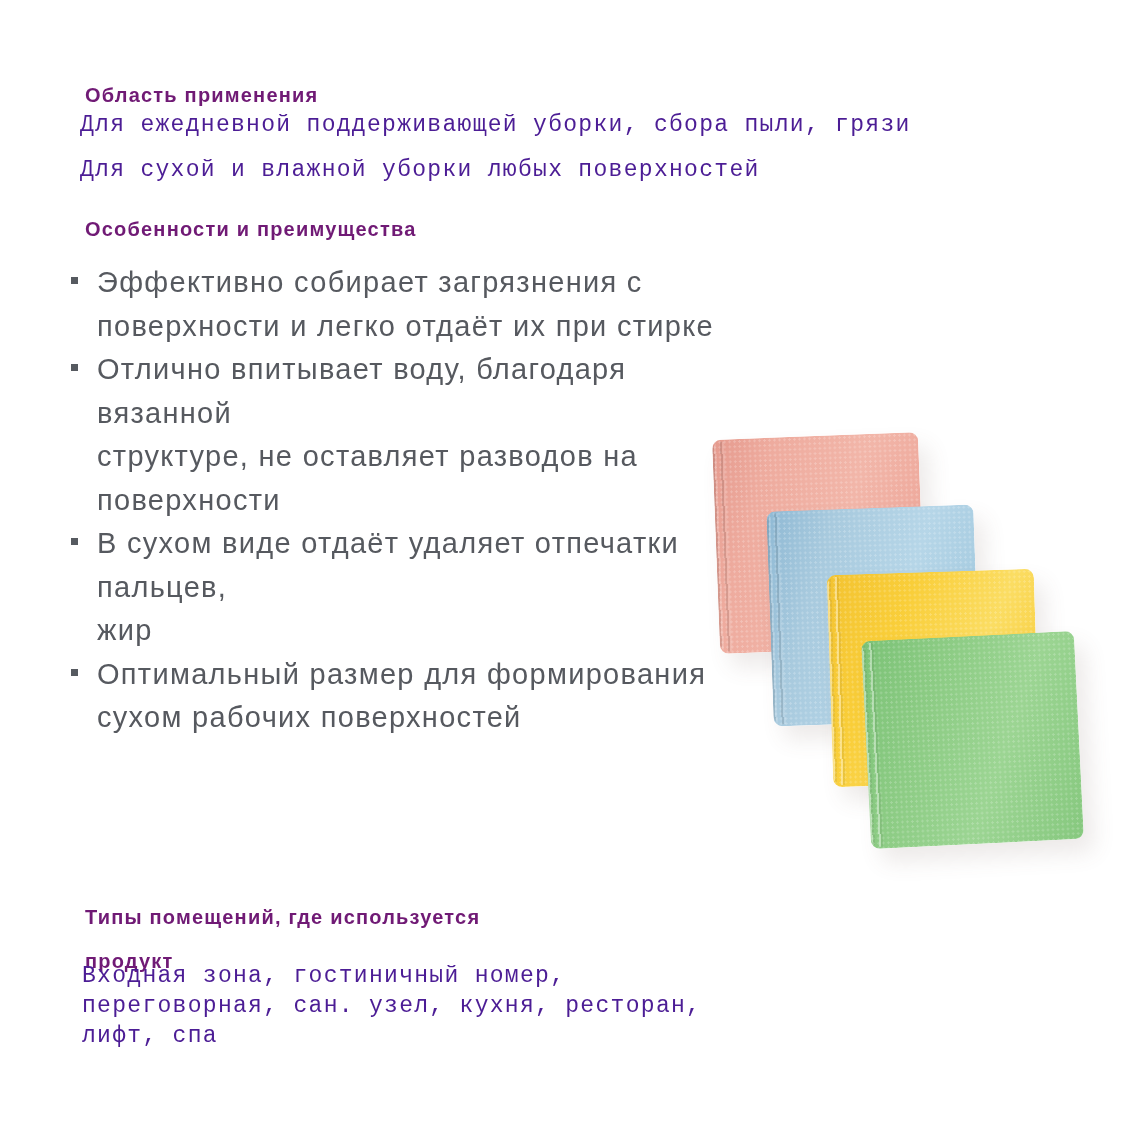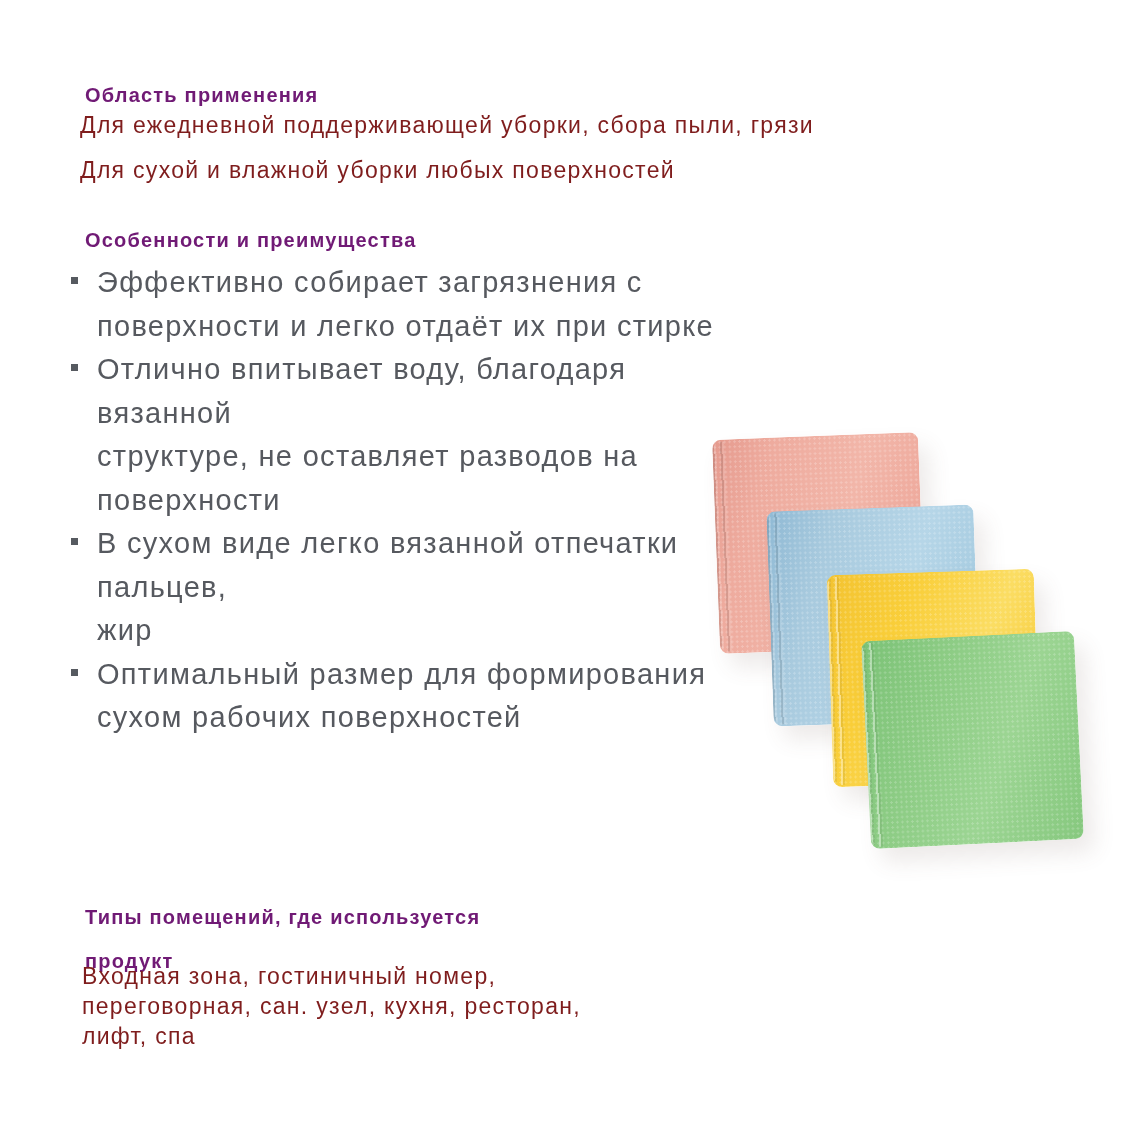--- a/index.html
+++ b/index.html
@@ -15,30 +15,31 @@
   .heading{
     position:absolute;
     margin:0;
     font-size:20px;
     font-weight:bold;
     letter-spacing:1.2px;
     color:#701a75;
     white-space:pre-line;
   }
   #heading-application{left:85px;top:84px;}
-  #heading-features{left:85px;top:229px;}
+  #heading-features{left:85px;top:218px;}
   #heading-rooms{left:85px;top:895px;line-height:44px;}
 
   .body-text{
     position:absolute;
     margin:0;
     font-size:23px;
     letter-spacing:1.3px;
     white-space:pre-line;
-    color:#7f1d1d;
+    color:#4c1d95;
+    font-family:Liberation Mono, monospace;
   }
   #paragraph-application{left:80px;top:103px;line-height:45px;}
   #paragraph-rooms{left:82px;top:961px;line-height:30px;}
 
   ul.features{
     position:absolute;
     left:71px;top:261px;
     margin:0;padding:0;
     list-style:none;
     width:660px;
@@ -142,21 +143,21 @@
 поверхности и легко отдаёт их при стирке</span>
       </li>
       <li>
         <span class="bullet-marker"></span>
         <span class="li-text">Отлично впитывает воду, благодаря вязанной
 структуре, не оставляет разводов на
 поверхности</span>
       </li>
       <li>
         <span class="bullet-marker"></span>
-        <span class="li-text">В сухом виде легко вязанной отпечатки пальцев,
+        <span class="li-text">В сухом виде отдаёт удаляет отпечатки пальцев,
 жир</span>
       </li>
       <li>
         <span class="bullet-marker"></span>
         <span class="li-text">Оптимальный размер для формирования
 сухом рабочих поверхностей</span>
       </li>
     </ul>
   </section>
 

